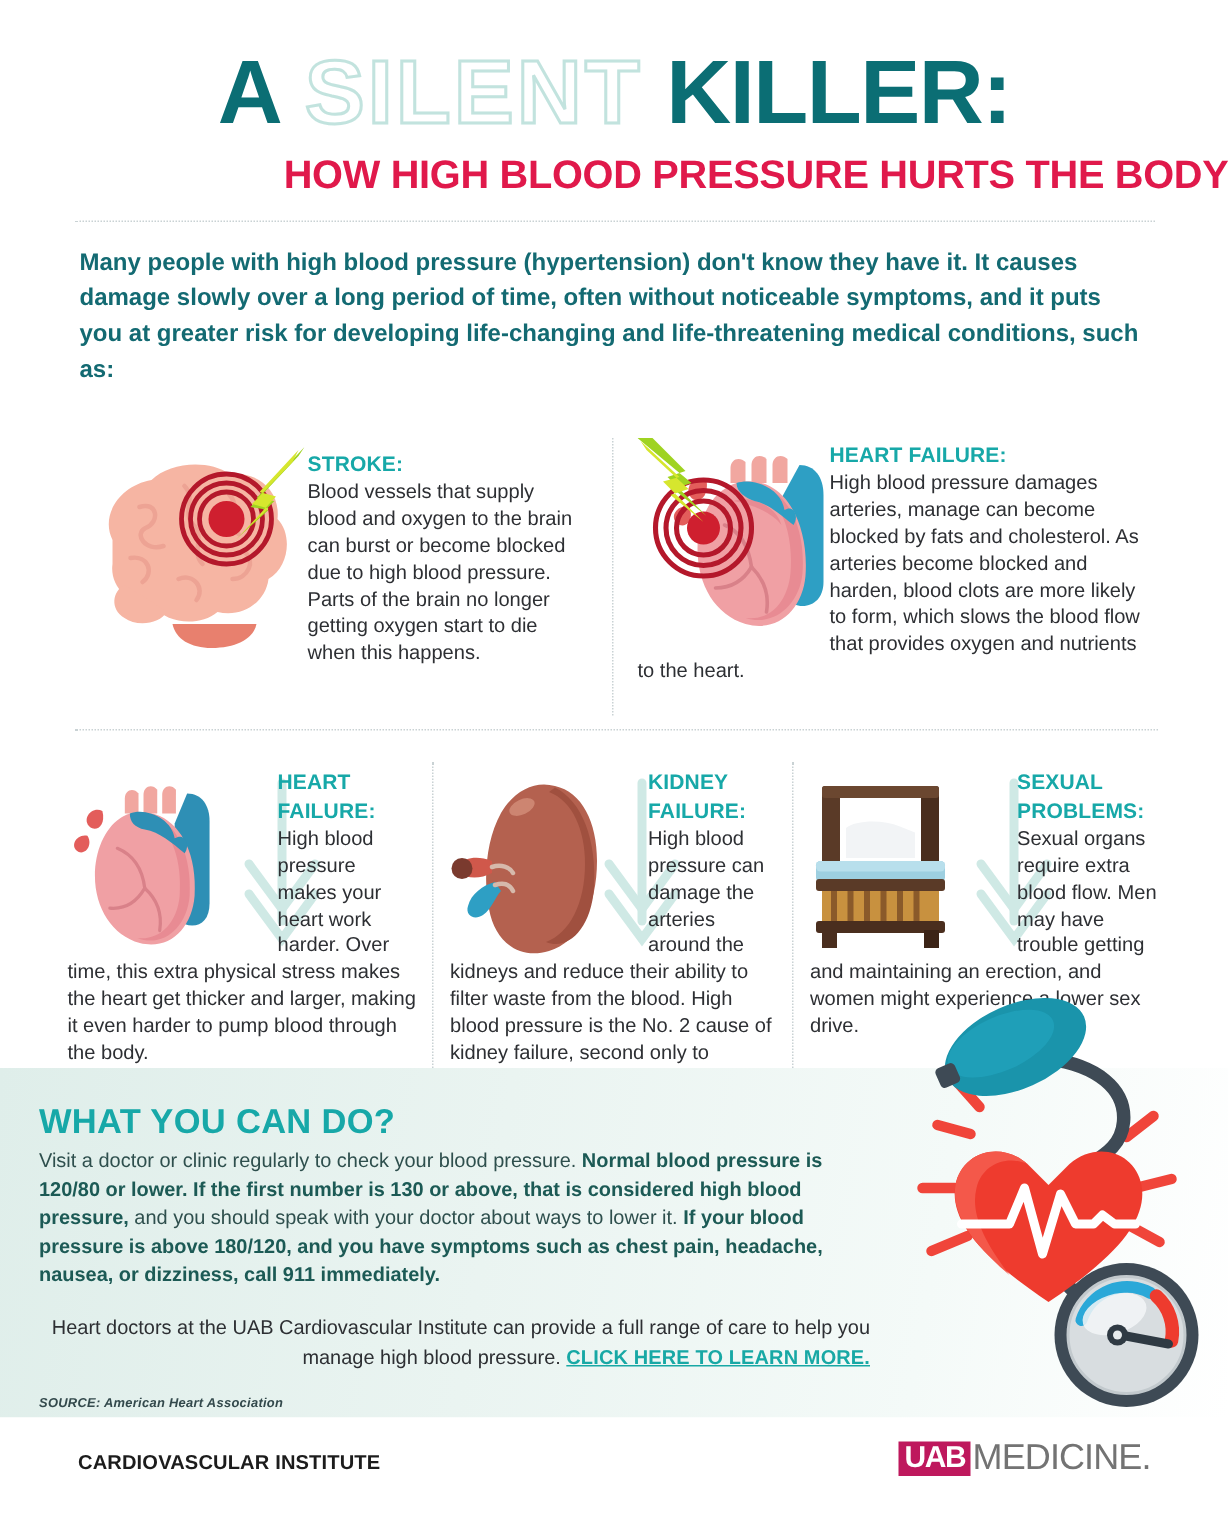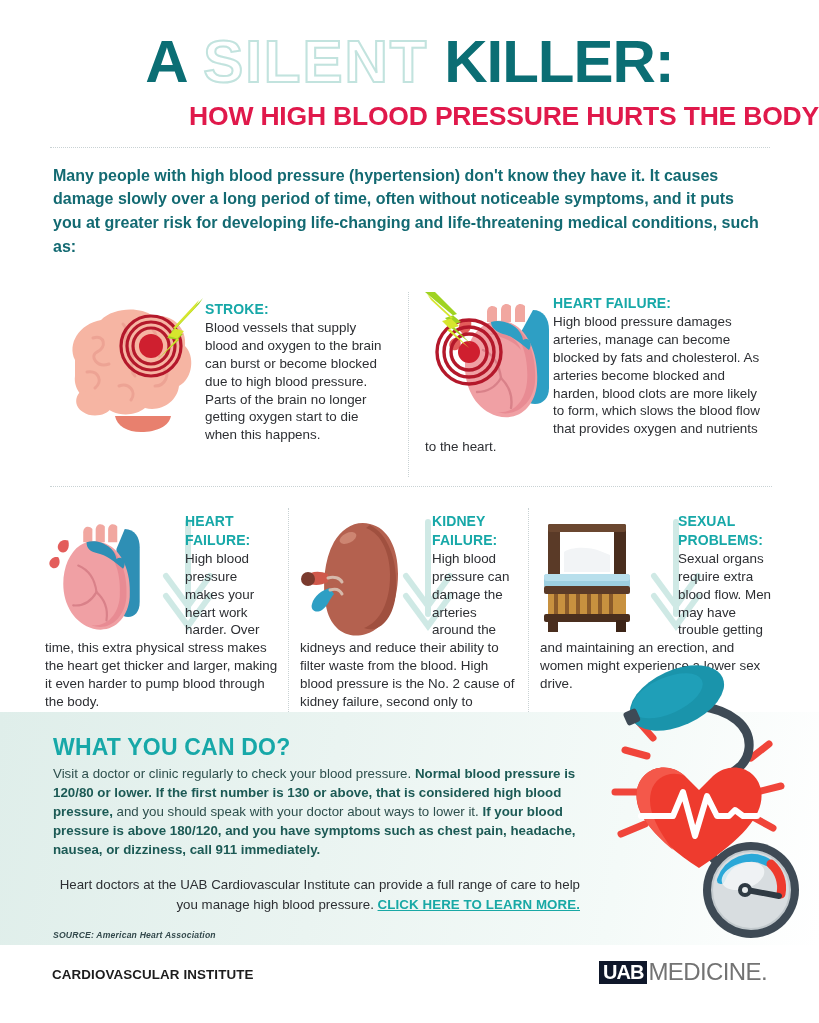--- a/index.html
+++ b/index.html
@@ -64,21 +64,21 @@
   .col-r2b { position:absolute; left:300px; top:0; width:218px; }
   .col-r2c { position:absolute; left:540px; top:0; width:232px; }
   .vdiv-2a { position:absolute; left:288px; top:0; height:232px; border-left:1px dotted #c9d2d4; }
   .vdiv-2b { position:absolute; left:528px; top:0; height:232px; border-left:1px dotted #c9d2d4; }
 
   
   .panel {
     position:absolute; left:0; top:712px; width:819px; height:233px;
     background: linear-gradient(100deg, #dfeeea 0%, #eaf4f1 40%, #f4faf8 75%, #ffffff 100%);
   }
-  .panel-inner { padding: 22px 0 0 53px; width: 580px; position:relative; z-index:3; }
+  .panel-inner { padding: 22px 0 0 26px; width: 580px; position:relative; z-index:3; }
   .panel-head {
     color:#17a8a8; font-weight:bold; font-size:23px; letter-spacing:.2px;
   }
   .panel-body {
     margin-top: 4px; font-size:13.3px; line-height:1.42; color:#2e4f4d;
   }
   .panel-body b { color:#1c5a55; }
   .panel-body2 {
     margin-top: 16px; font-size:13.3px; line-height:1.45; color:#2d2f33;text-align:right;
   }
@@ -89,21 +89,21 @@
   }
 
   
   .footer { position:absolute; left:0; top:945px; width:819px; height:78px; background:#fff; }
   .footer-left {
     position:absolute; left:52px; top:22px;
     font-size:13.4px; font-weight:bold; color:#1c1c1c; letter-spacing:.1px;
   }
   .footer-logo { position:absolute; right:52px; top:15px; display:flex; align-items:center; }
   .uab-mark {
-    background:#0f172a; color:#fff; font-weight:bold; font-size:20px;
+    background:#be185d; color:#fff; font-weight:bold; font-size:20px;
     padding:1px 4px 2px 4px; letter-spacing:-1px; line-height:1;
     font-family:"Liberation Sans", sans-serif;
   }
   .med-word {
     font-size:24px; color:#737373; letter-spacing:-0.6px; margin-left:1px; line-height:1;text-align:right;
   }
 
   
   .bp-illo { position:absolute; right:10px; top:662px; width:210px; height:285px; z-index:2; }
 </style>

